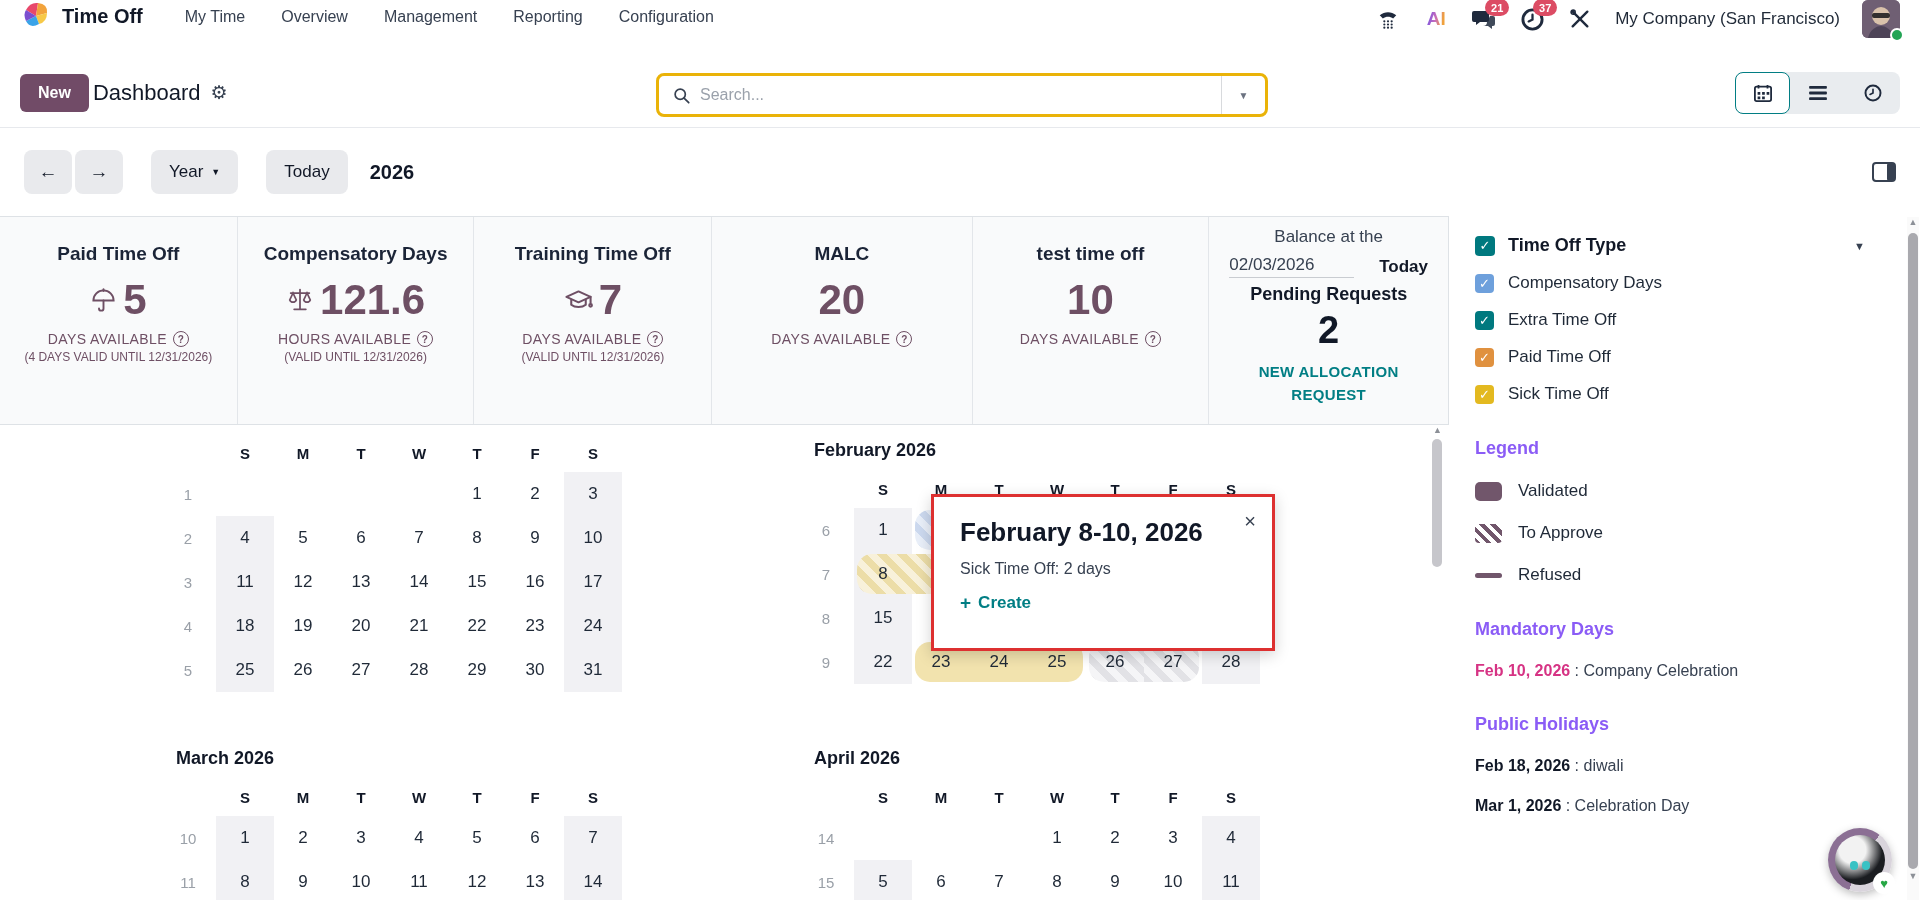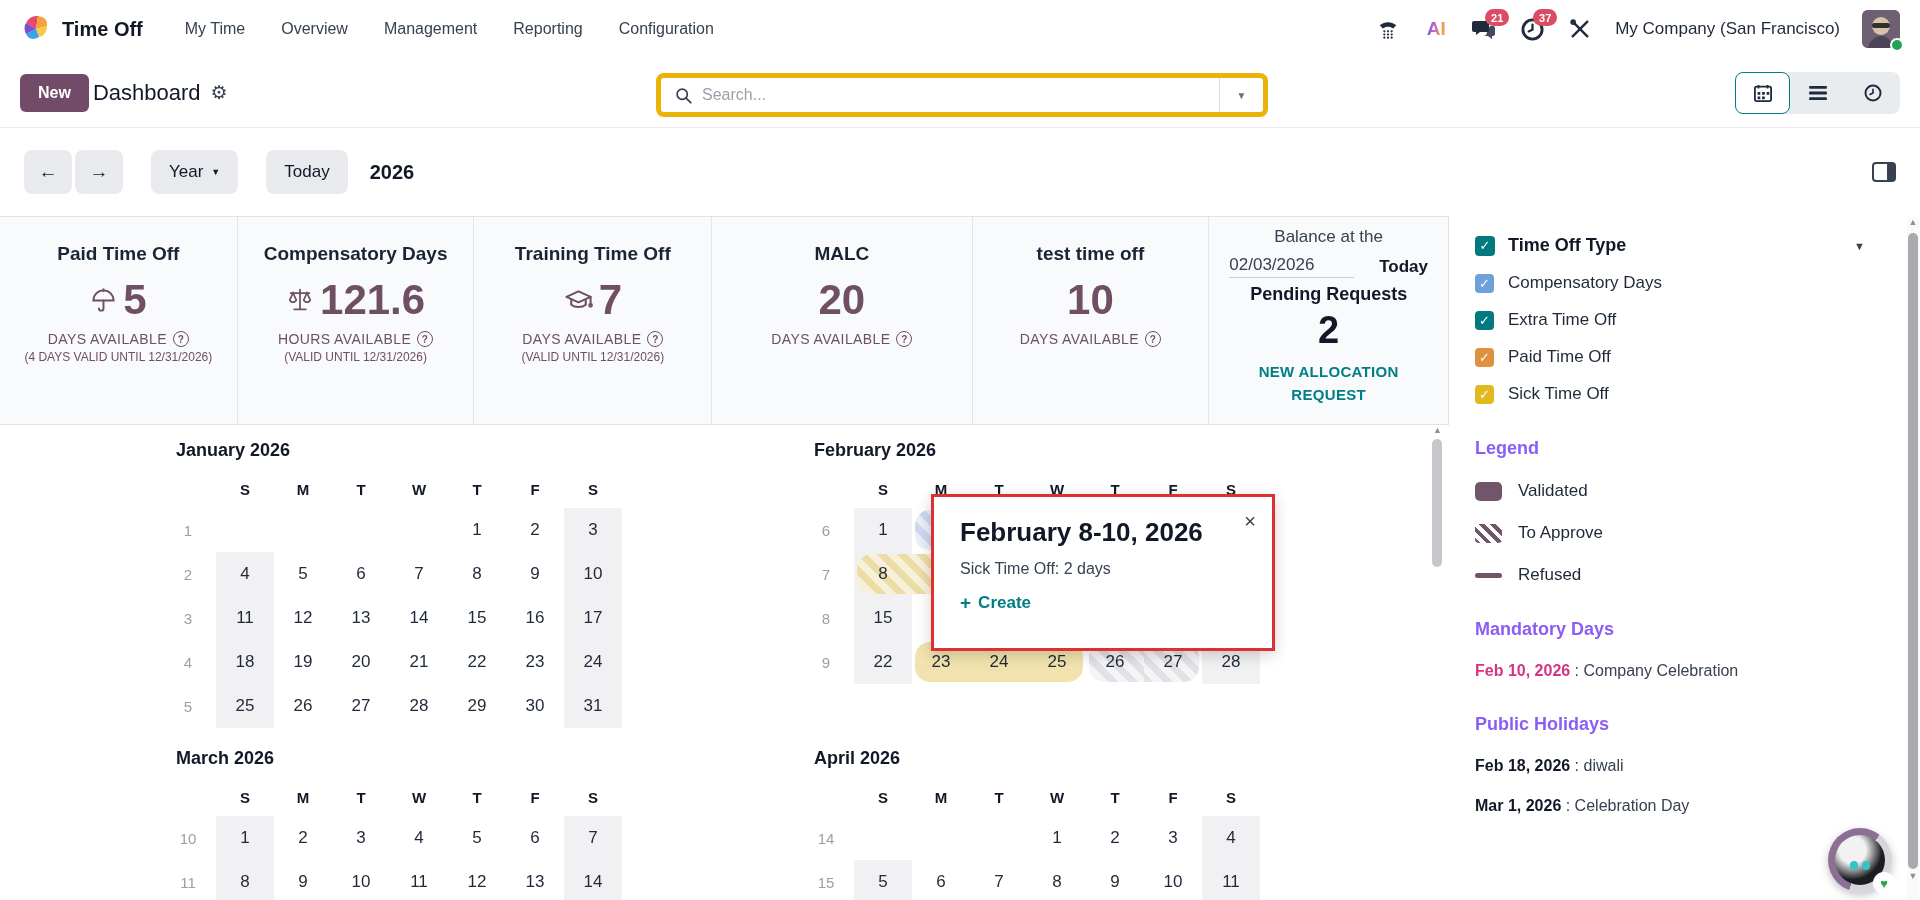--- a/index.html
+++ b/index.html
@@ -1,21 +1,21 @@
 <!DOCTYPE html>
 <html style="--primary: #714B67; --accent: #017e84; --plum: #6e4f64; --plum2: #71566b; --badge: #dc4c64; --pink: #d63384; --pored: #dd3030; --sick: #f2e3ae;"><head>
 <meta charset="utf-8">
 <style>
   * { margin:0; padding:0; box-sizing:border-box; }
   html,body { width:1920px; height:900px; overflow:hidden; background:#fff;
     font-family:"Liberation Sans","DejaVu Sans",sans-serif; color:#1f2937; }
   .app { position:relative; width:1920px; height:900px; }
 
   
-  .topnav { height:58px; display:flex; align-items:center; padding:0 20px; background:#fff; }
+  .topnav { height:58px; display:flex; align-items:flex-start; padding:0 20px; background:#fff; }
   .brand { display:flex; align-items:center; gap:10px; margin-right:28px; cursor:pointer; }
   .appname { font-size:20px; font-weight:700; color:#111827; }
   .nav-menu { display:flex; gap:8px; }
   .nav-item { font-size:16px; color:#374151; padding:8px 14px; border-radius:6px; cursor:pointer; }
   .nav-right { margin-left:auto; display:flex; align-items:center; gap:22px; }
   .sysico { position:relative; width:26px; height:26px; display:flex; align-items:center; justify-content:center; cursor:pointer; }
   .badge { position:absolute; top:-7px; left:14px; min-width:24px; height:17px; padding:0 5px;
     background:var(--badge); color:#fff; font-size:11px; font-weight:700; border-radius:9px;
     display:flex; align-items:center; justify-content:center; }
   .ai-logo { font-size:19px; font-weight:800;
@@ -28,21 +28,21 @@
   .status-dot { position:absolute; right:-4px; bottom:-4px; width:14px; height:14px; border-radius:50%;
     background:#23a455; border:2px solid #fff; }
 
   
   .controlbar { height:70px; display:flex; align-items:center; padding:0 20px; border-bottom:1px solid #e7e9ed; background:#fff; }
   .btn-new { background:var(--primary); color:#fff; font-size:16px; font-weight:600; border:none;
     border-radius:6px; padding:10px 18px; cursor:pointer; }
   .page-title { font-size:22px; font-weight:500; color:#111827; margin-left:4px; }
   .gear { font-size:19px; color:#374151; margin-left:10px; cursor:pointer; }
   .searchwrap { position:absolute; left:656px; top:73px; width:612px; height:44px; display:flex;
-    border:5px solid #eab308; border-radius:8px; background:#fff; align-items:center; }
+    border:3px solid #eab308; border-radius:8px; background:#fff; align-items:center; }
   .searchwrap svg { margin-left:14px; }
   .searchwrap input { flex:1; border:none; outline:none; font-size:16px; color:#374151; padding:0 10px;
     font-family:inherit; background:transparent; }
   .searchwrap input::placeholder { color:#9aa1ab; }
   .search-toggle { width:44px; height:100%; border-left:1px solid #d8dadd; display:flex; align-items:center;
     justify-content:center; color:#6b7280; font-size:10px; cursor:pointer; }
   .viewgroup { margin-left:auto; display:flex; background:#e9ecef; border-radius:8px; }
   .viewbtn { width:55px; height:42px; display:flex; align-items:center; justify-content:center; cursor:pointer;
     border:1px solid transparent; border-radius:8px; color:#1f2a3d; }
   .viewbtn.active { background:#fff; border-color:var(--accent); }
@@ -353,21 +353,20 @@
         <span class="bal-today">Today</span>
       </div>
       <div class="bal-pending">Pending Requests</div>
       <div class="bal-count">2</div>
       <div class="bal-link">NEW ALLOCATION REQUEST</div>
     </div>
   </div>
 
   <div id="calarea">
       <div class="cal" style="left: 160px; top: 434px;">
-        <div class="cal-title">January 2026</div>
         <div class="cal-grid">
           <div class="hcell"></div>
           <div class="hcell">S</div>
           <div class="hcell">M</div>
           <div class="hcell">T</div>
           <div class="hcell">W</div>
           <div class="hcell">T</div>
           <div class="hcell">F</div>
           <div class="hcell">S</div>
           <div class="wnum">1</div>

